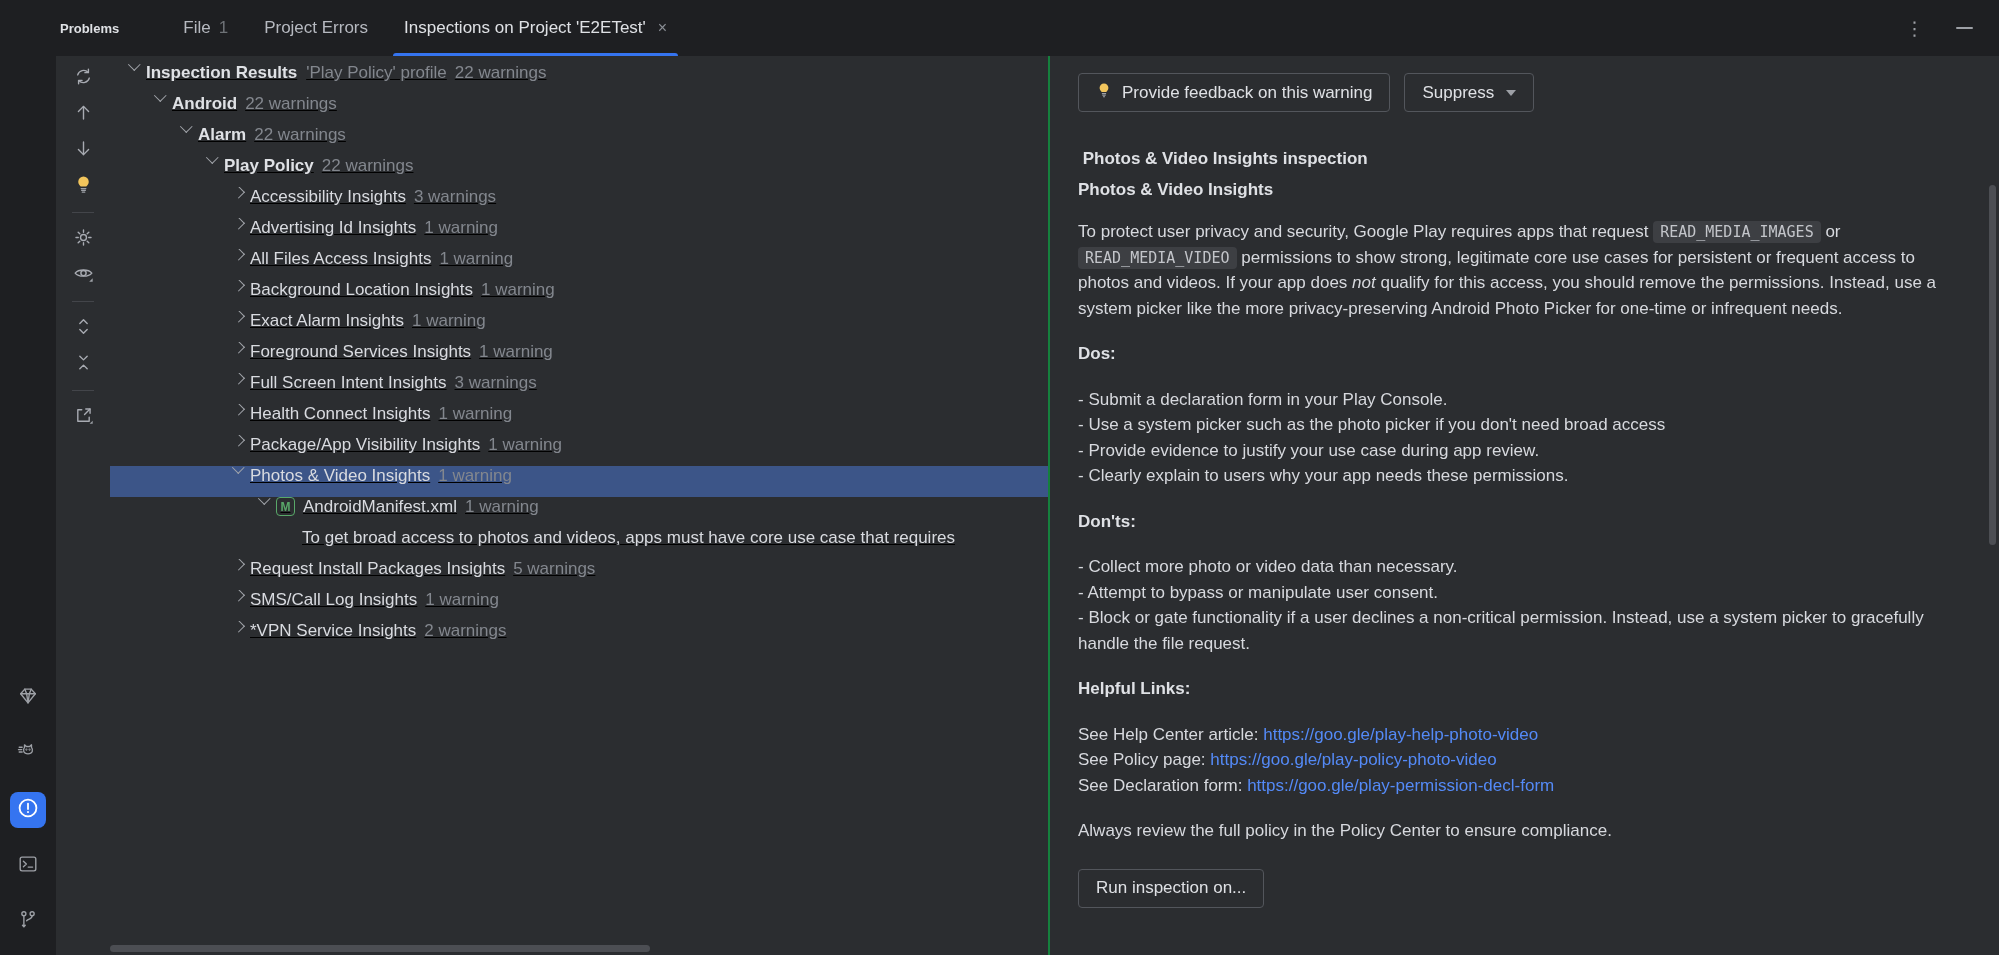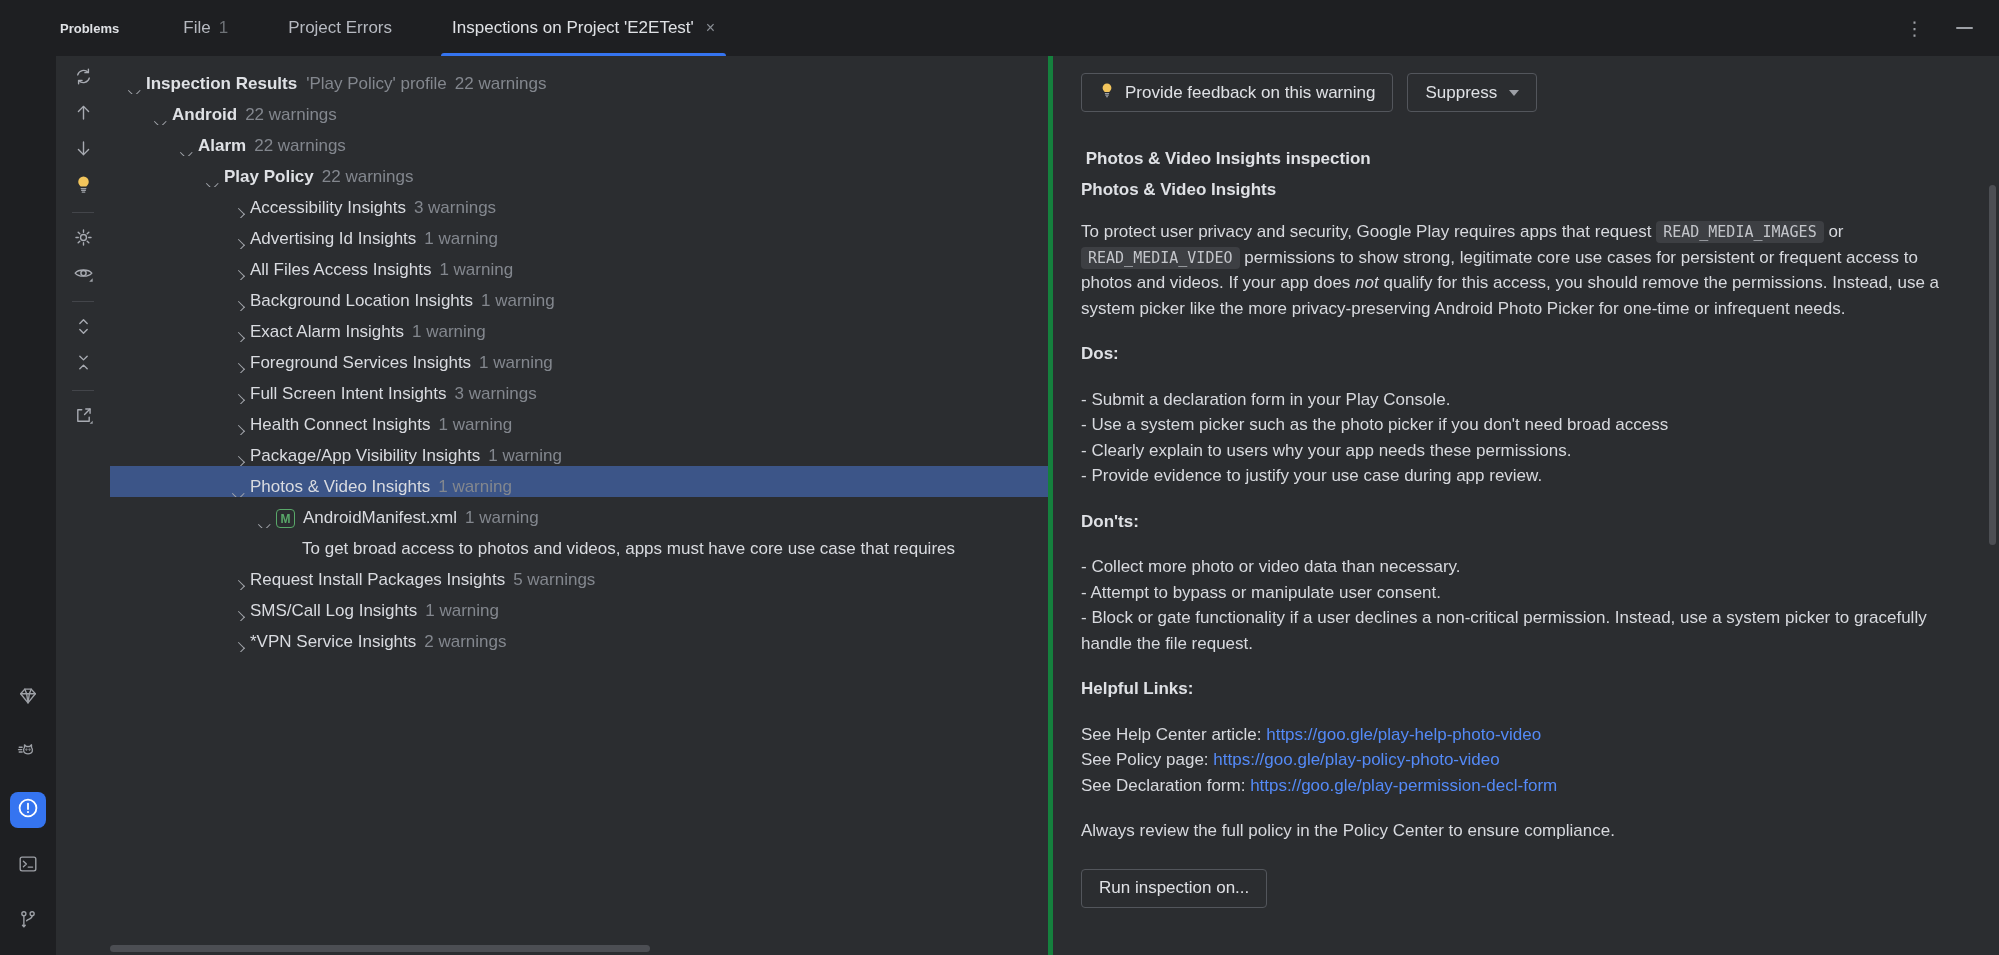--- a/index.html
+++ b/index.html
@@ -2,21 +2,21 @@
 <html><head>
 <meta charset="utf-8">
 <style>
   * { box-sizing: border-box; margin: 0; padding: 0; }
   html,body { width:1999px; height:955px; overflow:hidden; background:#2B2D30;
     font-family:"Liberation Sans", sans-serif; -webkit-font-smoothing:antialiased; }
 
   
   .top-bar { height:56px; background:#1E1F22; display:flex; align-items:center; position:relative; }
   .tw-title { margin-left:60px; font-weight:700; font-size:13px; color:#DFE1E5; }
-  .tabs { display:flex; height:100%; margin-left:46px;gap:24px; }
+  .tabs { display:flex; height:100%; margin-left:46px; }
   .tab { padding:0 18px; display:flex; align-items:center; position:relative; color:#B6B9C0;
          font-size:17px; cursor:default; }
   .tab .cnt { color:#6E7277; margin-left:8px; }
   .tab.active { color:#DFE1E5; }
   .tab.active::after { content:""; position:absolute; left:7px; right:7px; bottom:0; height:3px;
          background:#3574F0; border-radius:3px 3px 0 0; }
   .tab .close { margin-left:12px; color:#8A8E95; font-size:16px; line-height:1; }
   .win-controls { margin-left:auto; display:flex; align-items:center; gap:32px; padding-right:26px; }
   .kebab { color:#9DA0A6; font-size:19px; letter-spacing:0; line-height:1; }
   .minimize { width:17px; height:2px; background:#9DA0A6; border-radius:1px; }
@@ -33,40 +33,40 @@
   .stripe-btn.active svg { stroke:#FFFFFF; stroke-width:1.8; }
 
   .tw-toolbar { width:54px; display:flex; flex-direction:column; align-items:center;
             padding-top:10px; gap:12px; background:#2B2D30; }
   .tb-btn { width:24px; height:24px; display:flex; align-items:center; justify-content:center; border-radius:4px; }
   .tb-btn svg { stroke:#A8ABB2; fill:none; stroke-width:1.6; stroke-linecap:round; stroke-linejoin:round; }
   .tb-divider { width:22px; height:1px; background:#43454A; margin:2px 0; }
 
   
   .tree { width:938px; position:relative; padding-top:7px; overflow:hidden; background:#2B2D30; }
-  .row { height:31px; display:flex; align-items:flex-end; white-space:nowrap; font-size:17px;
-         padding-left:calc(12px + var(--lv) * 26px); overflow:hidden; }
+  .row { height:31px; display:flex; align-items:flex-start; white-space:nowrap; font-size:17px;
+         padding-left:calc(12px + var(--lv) * 26px); overflow:hidden;text-decoration:underline; }
   .row.selected { background:#3C5588; }
   .chev { width:24px; flex:0 0 24px; display:flex; align-items:center; justify-content:center; }
   .chev::before { content:""; width:7.5px; height:7.5px; border-right:1.7px solid #A2A5AB;
          border-bottom:1.7px solid #A2A5AB; transform:rotate(-45deg); margin-top:1px; }
   .chev.down::before { transform:rotate(45deg); margin-top:-3px; }
   .chev.none::before { display:none; }
   .lbl { color:#D9DBE0; }
   .lbl.b { font-weight:700; color:#DFE1E5; }
   .count { color:#83878E; margin-left:8px; }
   .suffix { color:#83878E; margin-left:9px; }
   .mi { width:19px; height:19px; flex:0 0 19px; border:1.5px solid #59A869; border-radius:4px;
         color:#59A869; font-size:12px; font-weight:700; display:flex; align-items:center;
         justify-content:center; margin-right:8px; }
   .hscroll { position:absolute; left:0; bottom:3px; width:540px; height:7px; background:#4C4E53;
         border-radius:4px; }
 
   
-  .rp { flex:1; border-left:5px solid #15803d; background:#2B2D30; padding:17px 30px 0 28px;
+  .rp { flex:1; border-left:2px solid #15803d; background:#2B2D30; padding:17px 30px 0 28px;
         position:relative; overflow:hidden; color:#D7D9DE; font-size:17px; line-height:25.5px; }
   .rp .btn-row { display:flex; gap:14px; margin-bottom:31px; }
   .btn { height:39px; display:inline-flex; align-items:center; gap:10px; padding:0 17px;
         background:transparent; border:1px solid #53565C; border-radius:4px; color:#DFE1E5;
         font-size:17px; font-family:inherit; }
   .caret { width:0; height:0; border-left:5px solid transparent; border-right:5px solid transparent;
         border-top:6px solid #9DA0A6; margin-left:2px; }
   .rph { font-weight:700; color:#DFE1E5; line-height:31px; white-space:pre-wrap; }
   .sec-h { font-weight:700; color:#DFE1E5; margin-bottom:20px; }
   .para { margin-top:14px; margin-bottom:20px; }
@@ -327,22 +327,22 @@
     <div class="rph">Photos &amp; Video Insights</div>
 
     <div class="para">
       <span>To protect user privacy and security, Google Play requires apps that request </span><span class="chip">READ_MEDIA_IMAGES</span><span> or </span><span class="chip">READ_MEDIA_VIDEO</span><span> permissions to show strong, legitimate core use cases for persistent or frequent access to photos and videos. If your app does </span><span class="em">not</span><span> qualify for this access, you should remove the permissions. Instead, use a system picker like the more privacy-preserving Android Photo Picker for one-time or infrequent needs.</span>
     </div>
 
     <div class="sec-h">Dos:</div>
     <div class="blk">
       <div>- Submit a declaration form in your Play Console.</div>
       <div>- Use a system picker such as the photo picker if you don't need broad access</div>
+      <div>- Provide evidence to justify your use case during app review.</div>
       <div>- Clearly explain to users why your app needs these permissions.</div>
-      <div>- Provide evidence to justify your use case during app review.</div>
     </div>
 
     <div class="sec-h">Don'ts:</div>
     <div class="blk">
       <div>- Collect more photo or video data than necessary.</div>
       <div>- Attempt to bypass or manipulate user consent.</div>
       <div>- Block or gate functionality if a user declines a non-critical permission. Instead, use a system picker to gracefully handle the file request.</div>
     </div>
 
     <div class="sec-h">Helpful Links:</div>

